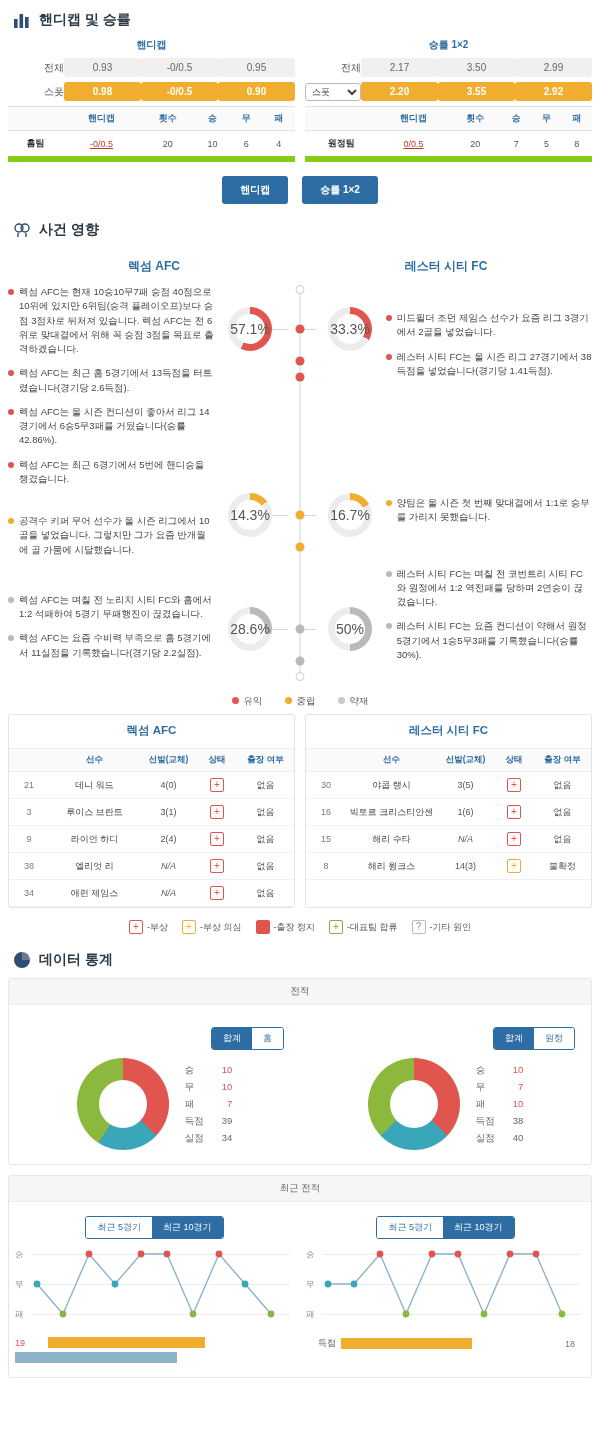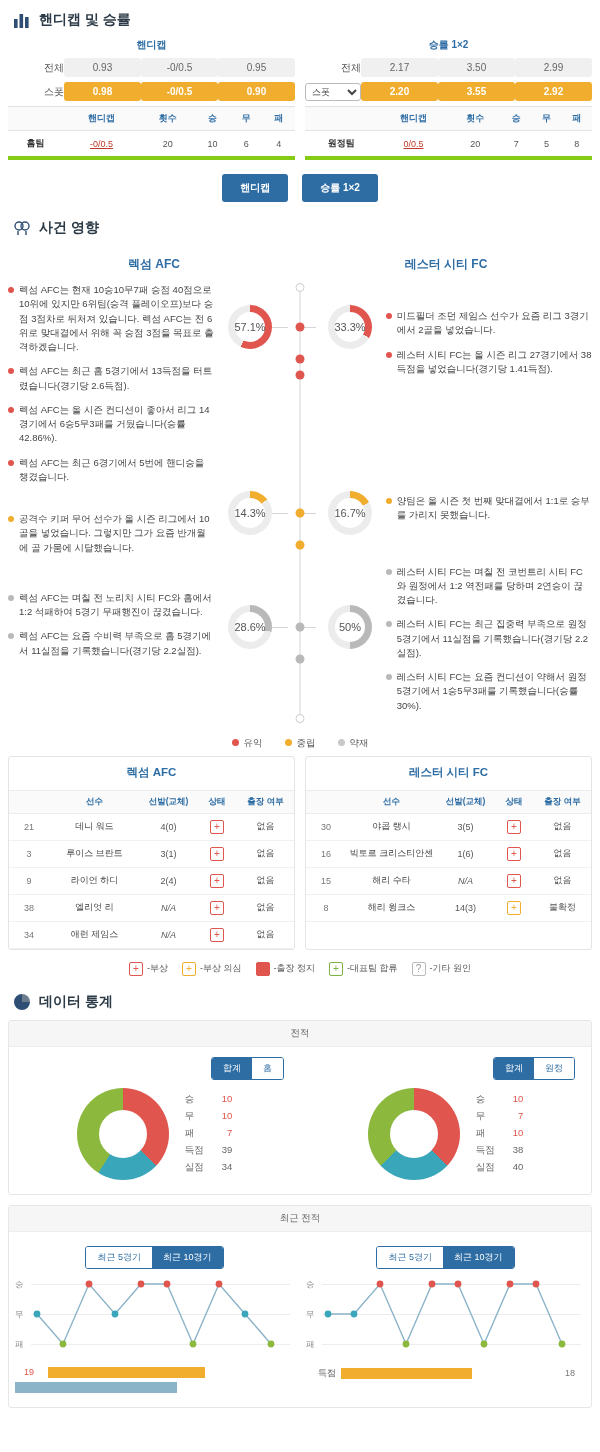--- a/index.html
+++ b/index.html
@@ -98,21 +98,21 @@
     font-weight: bold;
     padding: 5px 2px;
     border-bottom: 1px solid #e3e3e3;
     border-top: 1px solid #e3e3e3;
     text-align: center;
     background: #fafafa;
   }
   table.hist td {
     padding: 6px 2px;
     text-align: center;
-    border-bottom: 4px solid #84cc16;
+    border-bottom: 6px solid #84cc16;
     color: #555;
   }
   table.hist td.team {
     font-weight: bold;
     color: #333;
     text-align: center;
   }
   table.hist td.hand {
     color: #c0392b;
     text-decoration: underline;
@@ -206,21 +206,21 @@
     border-radius: 50%;
   }
   .ring .hole {
     position: absolute;
     top: 7px; left: 7px; right: 7px; bottom: 7px;
     background: #fff;
     border-radius: 50%;
     display: flex;
     align-items: center;
     justify-content: center;
-    font-size: 11px;
+    font-size: 14px;
     color: #555;
   }
   .node {
     width: 9px; height: 9px;
     border-radius: 50%;
     position: absolute;
     top: 50%;
     left: 50%;
     transform: translate(-50%,-50%);
     z-index: 3;
@@ -328,21 +328,21 @@
   .toggle div {
     font-size: 9px;
     padding: 4px 11px;
     color: #2e6da4;
     background: #fff;
     cursor: pointer;
   }
   .toggle div.on { background: #2e6da4; color: #fff; }
 
   .donut-block { display: flex; padding: 10px 0 14px 0; }
-  .donut-half { flex: 1; }
+  .donut-half { flex: 1; margin-top: 12px; }
   .donut-toggle-row { display: flex; justify-content: center; padding-bottom: 8px; }
   .donut-toggle-row.right { justify-content: flex-end; padding-right: 16px; }
   .donut-toggle-row.left { justify-content: flex-end; padding-right: 16px; }
   .donut-body { display: flex; align-items: center; justify-content: center; gap: 16px; }
   .donut {
     width: 92px; height: 92px;
     border-radius: 50%;
     position: relative;
   }
   .donut .hole2 {
@@ -374,21 +374,21 @@
     height: 1px;
     background: #ededed;
   }
   .bar-row {
     display: flex;
     align-items: center;
     gap: 5px;
     margin: 4px 0;
     font-size: 9px;
   }
-  .bar-row .lbl { width: 28px; text-align: center; color: #e0554e; }
+  .bar-row .lbl { width: 28px; text-align: left; color: #e0554e; }
   .bar-row .name { width: 30px; text-align: right; color: #555; }
   .bar-track { flex: 1; height: 11px; }
   .bar-fill { height: 11px; }
   .bar-fill.orange { background: #f0ad2e; }
   .bar-fill.blue { background: #8bb4c8; }
   .bar-val { width: 20px; font-size: 9px; color: #777; }
 </style>
 </head>
 <body>
 
@@ -612,24 +612,20 @@
           <span class="dot amber"></span>
           <span class="txt">양팀은 올 시즌 첫 번째 맞대결에서 1:1로 승부를 가리지 못했습니다.</span>
         </div>
       <div style="height:32px"></div>
       <div class="bullet">
           <span class="dot grey"></span>
           <span class="txt">레스터 시티 FC는 며칠 전 코번트리 시티 FC와 원정에서 1:2 역전패를 당하며 2연승이 끊겼습니다.</span>
         </div>
       <div class="bullet">
           <span class="dot grey"></span>
-          <span class="txt">레스터 시티 FC는 최근 집중력 부족으로 원정 5경기에서 11실점을 기록했습니다(경기당 2.2실점).</span>
-        </div>
-      <div class="bullet">
-          <span class="dot grey"></span>
           <span class="txt">레스터 시티 FC는 요즘 컨디션이 약해서 원정 5경기에서 1승5무3패를 기록했습니다(승률 30%).</span>
         </div>
     </div>
   </div>
 
   <div class="legend">
     <div><span class="d" style="background:#e0554e"></span><span>유익</span></div>
     <div><span class="d" style="background:#f0ad2e"></span><span>중립</span></div>
     <div><span class="d" style="background:#c8c8c8"></span><span>약재</span></div>
   </div>

